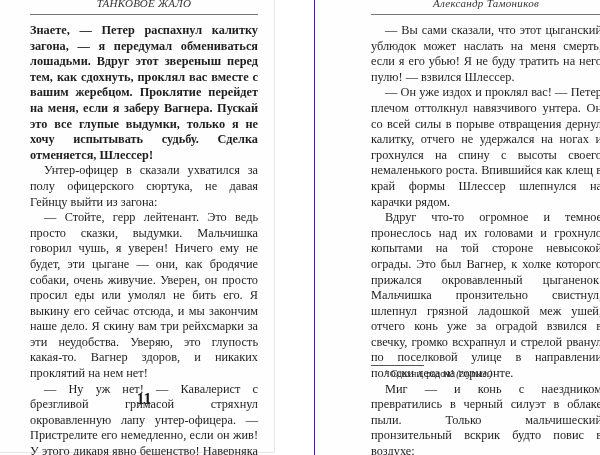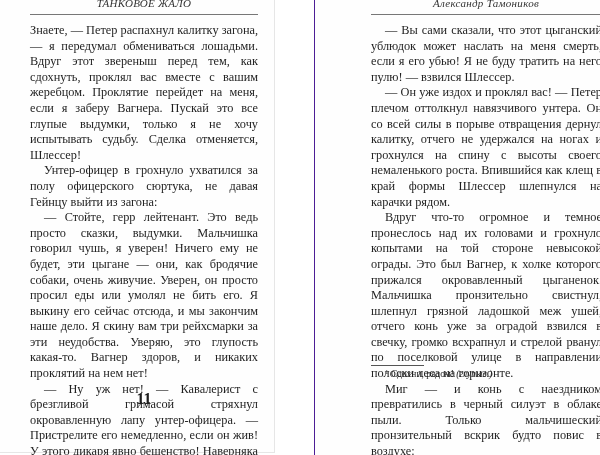--- a/index.html
+++ b/index.html
@@ -11,36 +11,36 @@
   .running-head { position:absolute; top:-3px; font-style:italic; font-size:11px; text-align:center; letter-spacing:0.3px; color:#333; }
   .left-head { left:30px; width:228px; }
   .right-head { left:56px; width:230px; }
   .head-rule { position:absolute; top:14px; height:1px; background:#777; }
   .left-rule { left:30px; width:228px; }
   .right-rule { left:56px; width:230px; }
   .text { position:absolute; top:23px; font-size:12.3px; line-height:15.6px; text-align:justify; }
   .left-text { left:30px; width:228px; }
   .right-text { left:56px; width:231px; }
   .text p { margin:0; text-indent:14px; }
-  .text p.noindent { text-indent:0; }
+  .text p.noindent { text-indent:0;font-weight:bold; }
   .folio { position:absolute; top:390px; left:30px; width:228px; text-align:center; font-weight:bold; font-size:16px; }
   .fn-rule { position:absolute; left:56px; top:365px; width:53px; height:1px; background:#555; }
   .footnote { position:absolute; left:56px; top:369px; width:231px; font-size:9.5px; padding-left:14px; box-sizing:border-box; }
   .footnote sup, .text sup { font-size:7px; vertical-align:top; position:relative; top:-1px; }
   .footnote .note-lang { font-style:italic; }
 </style>
 </head>
 <body>
 
 <div class="page page-left">
   <div class="running-head left-head">ТАНКОВОЕ ЖАЛО</div>
   <div class="head-rule left-rule"></div>
   <div class="text left-text">
     <p class="noindent">Знаете, — Петер распахнул калитку загона, — я передумал обмениваться лошадьми. Вдруг этот звереныш перед тем, как сдохнуть, проклял вас вместе с вашим жеребцом. Проклятие перейдет на меня, если я заберу Вагнера. Пускай это все глупые выдумки, только я не хочу испытывать судьбу. Сделка отменяется, Шлессер!</p>
-    <p>Унтер-офицер в грохнуло ухватился за полу офицерского сюртука, не давая Гейнцу выйти из загона:</p>
+    <p>Унтер-офицер в сказали ухватился за полу офицерского сюртука, не давая Гейнцу выйти из загона:</p>
     <p>— Стойте, герр лейтенант. Это ведь просто сказки, выдумки. Мальчишка говорил чушь, я уверен! Ничего ему не будет, эти цыгане — они, как бродячие собаки, очень живучие. Уверен, он просто просил еды или умолял не бить его. Я выкину его сейчас отсюда, и мы закончим наше дело. Я скину вам три рейхсмарки за эти неудобства. Уверяю, это глупость какая-то. Вагнер здоров, и никаких проклятий на нем нет!</p>
     <p>— Ну уж нет! — Кавалерист с брезгливой гримасой стряхнул окровавленную лапу унтер-офицера. — Пристрелите его немедленно, если он жив! У этого дикаря явно бешенство! Наверняка и ваш жеребец теперь болен, а может, и вы вместе с ним! Не прикасайтесь ко мне! Я чистокровный ариец, а вы мне предлагаете оседлать коня после этого отребья.</p>
   </div>
   <div class="folio">11</div>
 </div>
 
 <div class="page page-right">
   <div class="running-head right-head">Александр Тамоников</div>
   <div class="head-rule right-rule"></div>
   <div class="text right-text">

